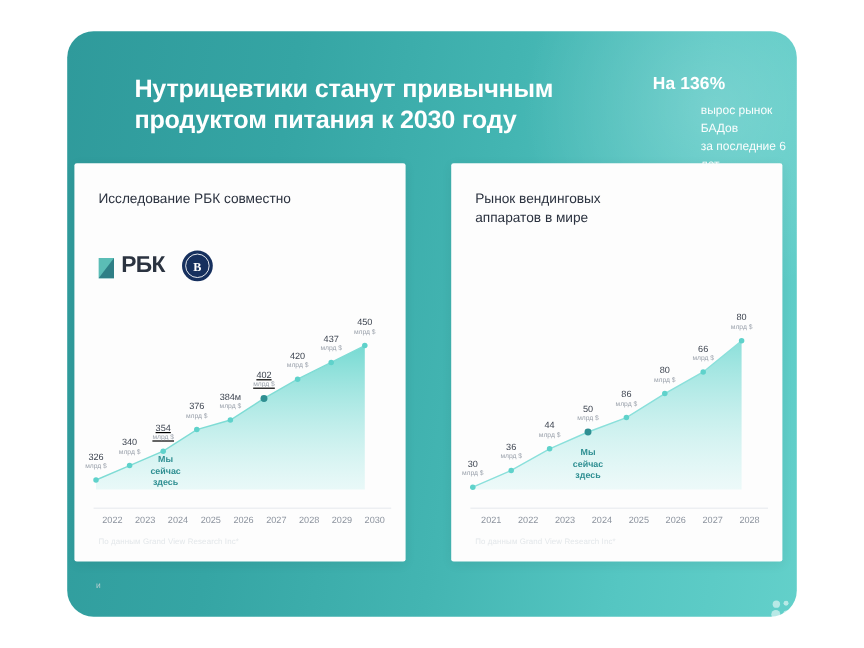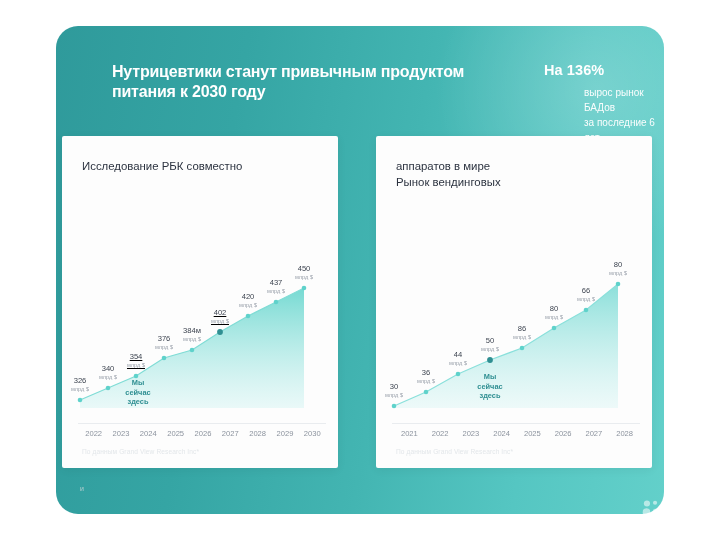--- a/index.html
+++ b/index.html
@@ -15,21 +15,21 @@
     background:linear-gradient(100deg,#2f9a9b 0%,#35a5a4 28%,#43b5b2 55%,#55c6c2 78%,#63d0ca 100%);
     overflow:hidden;
   }
   .panel-glow{
     position:absolute;right:-60px;top:-40px;width:320px;height:260px;
     background:radial-gradient(circle at 60% 40%,rgba(255,255,255,.20),rgba(255,255,255,0) 65%);
     pointer-events:none;
   }
   .title{
     position:absolute;left:56px;top:36px;width:420px;
-    color:#ffffff;font-size:16px;line-height:1.26;font-weight:700;
+    color:#ffffff;font-size:21px;line-height:1.26;font-weight:700;
     letter-spacing:-0.2px;
   }
   .stat{position:absolute;left:488px;top:36px;width:120px;color:#ffffff;}
   .stat-head{font-size:14.5px;font-weight:700;letter-spacing:.1px;}
   .stat-sub{margin-top:7px;font-size:10px;line-height:1.5;font-weight:400;opacity:.97;margin-left:40px;}
 
   .card{
     position:absolute;top:110px;width:276px;height:332px;
     background:#fdfdfd;border-radius:2px;overflow:hidden;
     box-shadow:0 2px 10px rgba(0,0,0,.06);
@@ -87,20 +87,35 @@
         <div>вырос рынок БАДов</div>
         <div>за последние 6 лет</div>
       </div>
     </div>
 
     <div class="card left">
       <div class="card-title">
         <div>Исследование РБК совместно</div>
       </div>
 
+      <div class="logos">
+        <div class="rbk">
+          <svg class="rbk-mark" viewBox="0 0 17 21">
+            <polygon points="0,4 13,4 13,21 0,21" fill="#5bbdb6"></polygon>
+            <polygon points="13,4 13,21 0,21" fill="#2f7f86"></polygon>
+          </svg>
+          <span class="rbk-text">РБК</span>
+        </div>
+        <svg class="hse" viewBox="0 0 40 40">
+          <circle cx="20" cy="20" r="19" fill="#16305e"></circle>
+          <circle cx="20" cy="20" r="14.5" fill="none" stroke="#ffffff" stroke-width="1.1"></circle>
+          <circle cx="20" cy="20" r="11.2" fill="#16305e"></circle>
+          <text x="20" y="26" text-anchor="middle" font-size="15" font-weight="700" fill="#ffffff" font-family="'Liberation Serif',serif">В</text>
+        </svg>
+      </div>
 
       <div class="chart">
         <svg viewBox="0 0 276 200" preserveAspectRatio="none">
           <defs>
             <linearGradient id="gradL" x1="0" y1="0" x2="0" y2="1">
               <stop offset="0%" stop-color="#6fd8d0" stop-opacity="0.95"></stop>
               <stop offset="100%" stop-color="#d9f5f4" stop-opacity="0.55"></stop>
             </linearGradient>
           </defs>
           <path d="M18,168 L46,156 L74,144 L102,126 L130,118 L158,100 L186,84 L214,70 L242,56 L242,176 L18,176 Z" fill="url(#gradL)"></path>
@@ -172,22 +187,22 @@
         <span>2027</span>
         <span>2028</span>
         <span>2029</span>
         <span>2030</span>
       </div>
       <div class="source">По данным Grand View Research Inc*</div>
     </div>
 
     <div class="card right">
       <div class="card-title">
+        <div>Рынок вендинговых</div>
         <div>аппаратов в мире</div>
-        <div>Рынок вендинговых</div>
       </div>
 
       <div class="chart">
         <svg viewBox="0 0 276 200" preserveAspectRatio="none">
           <defs>
             <linearGradient id="gradR" x1="0" y1="0" x2="0" y2="1">
               <stop offset="0%" stop-color="#7fdcd6" stop-opacity="0.9"></stop>
               <stop offset="100%" stop-color="#ddf6f5" stop-opacity="0.5"></stop>
             </linearGradient>
           </defs>

